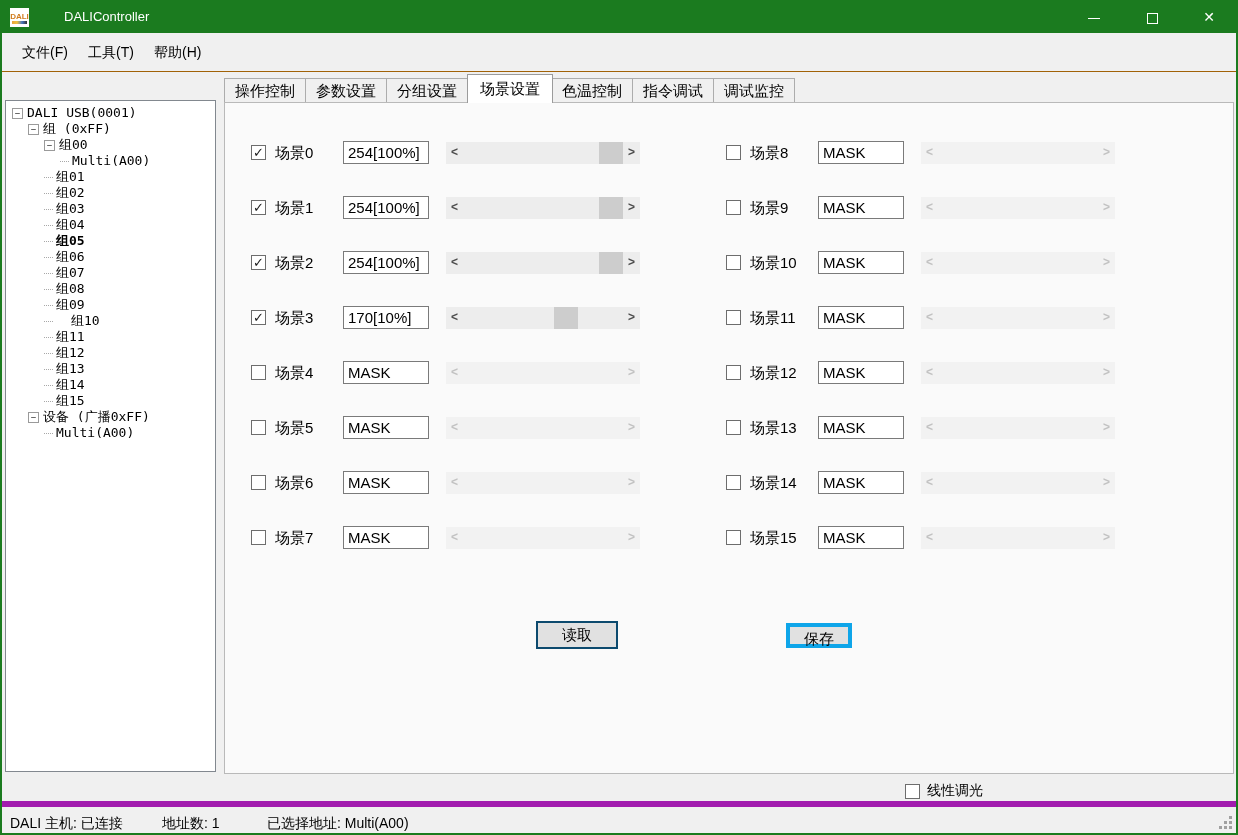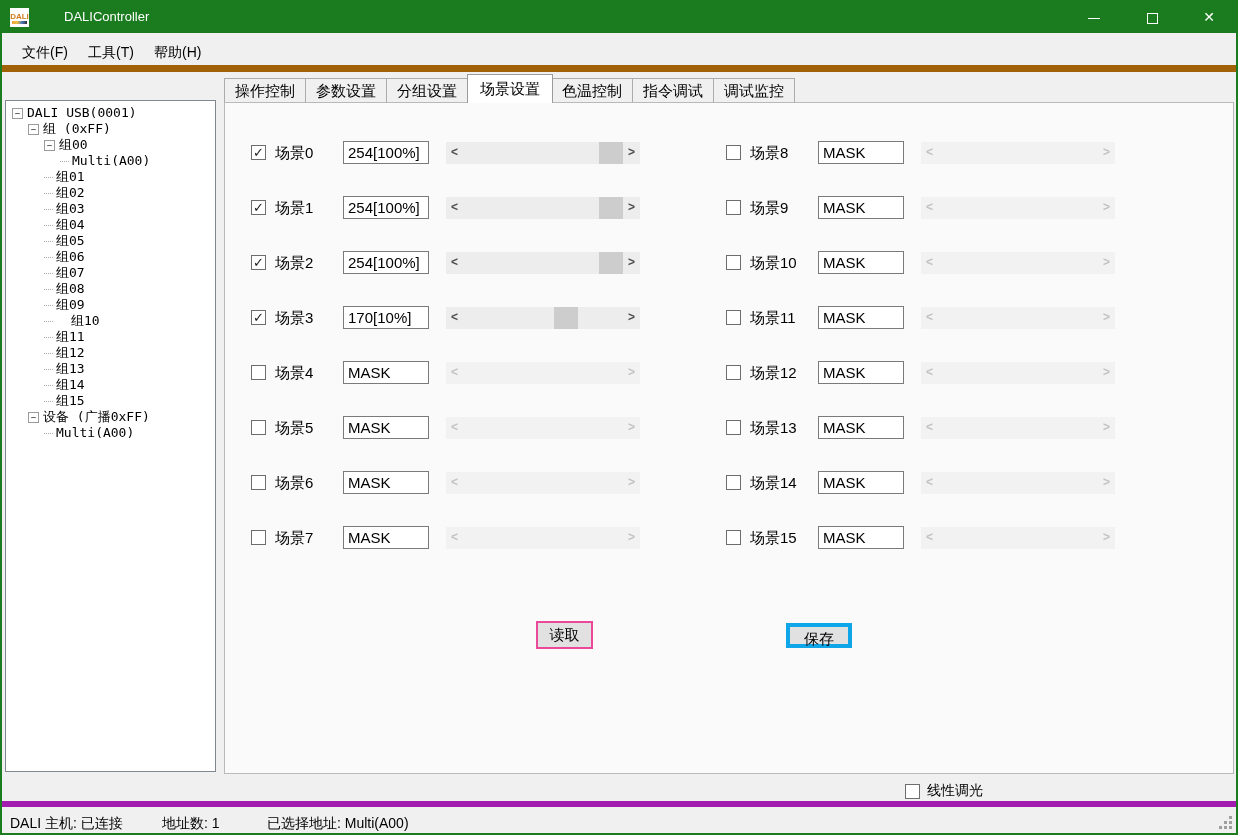--- a/index.html
+++ b/index.html
@@ -22,21 +22,21 @@
   .app-icon .stripe { width:15px; height:3px; background:linear-gradient(90deg,#e8a33d,#f0c040,#4a78c0,#333); }
   .title-text { position:absolute; left:35px; top:7px; font-size:13px; color:#fff;margin-left:27px; }
   .win-btn { position:absolute; top:0; width:50px; height:31px; color:#fff; text-align:center; line-height:31px; font-size:13px; cursor:default; }
   .win-btn.min { left:1067px; }
   .win-btn.min i { display:inline-block; width:12px; border-top:1px solid #fff; vertical-align:middle; }
   .win-btn.max { left:1125px; }
   .win-btn.max i { display:inline-block; width:11px; height:11px; border:1px solid #fff; vertical-align:middle; }
   .win-btn.close { left:1182px; font-size:14px; }
 
   
-  .menubar { position:absolute; left:0; top:31px; width:1234px; height:39px; background:#f0f0f0; border-bottom:7px solid #a16207; }
+  .menubar { position:absolute; left:0; top:31px; width:1234px; height:39px; background:#f0f0f0; border-bottom:1px solid #a16207; }
   .menu-item { position:absolute; top:0; height:38px; line-height:38px; padding:0 12px; font-size:14px; }
 
   
   .tree-panel {
     position:absolute; left:3px; top:98px; width:211px; height:672px;
     background:#fff; border:1px solid #82888f; overflow:hidden; padding-top:4px;
   }
   .tree-row { height:16px; display:flex; align-items:center; white-space:nowrap;
     font-family:"DejaVu Sans Mono","Liberation Mono",monospace; font-size:13px; }
   .expander { flex:none; width:11px; height:11px; border:1px solid #9a9a9a; background:#fff;
@@ -67,21 +67,21 @@
     background:#fff; font-family:inherit; font-size:15px; padding:0 4px; color:#000; }
   .scrollbar { position:absolute; left:195px; top:1px; width:194px; height:22px; background:#ededed; }
   .sb-arrow { position:absolute; top:0; width:17px; height:22px; line-height:21px; text-align:center;
     font-size:12px; font-weight:bold; color:#4d4d4d; }
   .sb-arrow.l { left:0; } .sb-arrow.r { right:0; }
   .sb-thumb { position:absolute; top:0; width:24px; height:22px; background:#cdcdcd; }
   .scene-row.disabled .scrollbar { background:#f2f2f2; }
   .scene-row.disabled .sb-arrow { color:#c2c2c2; }
 
   .btn { position:absolute; background:#e1e1e1; text-align:center; font-size:15px; font-family:inherit; }
-  .btn.read { left:311px; top:518px; width:57px; height:28px; border:2px solid #ec4899; line-height:24px; }
+  .btn.read { left:311px; top:518px; width:82px; height:28px; border:2px solid #0c4a6e; line-height:24px; }
   .btn.save { left:516px; top:520px; width:66px; height:25px; border:4px solid #0ea5e9; line-height:23px;margin-left:45px; }
 
   
   .linear-row { position:absolute; left:903px; top:780px; display:flex; align-items:center; }
   .linear-row .cb { position:static; margin-right:7px; }
   .linear-row .lbl { font-size:14px; }
 
   
   .statusbar { position:absolute; left:0; top:799px; width:1234px; height:32px;
     background:#f0f0f0; border-top:6px solid #a21caf; font-size:14px; }
@@ -135,21 +135,21 @@
       <span class="tree-label">组02</span>
     </div>
     <div class="tree-row" style="padding-left: 38px;">
       <span class="tree-guide"></span>
       <span class="tree-label">组03</span>
     </div>
     <div class="tree-row" style="padding-left: 38px;">
       <span class="tree-guide"></span>
       <span class="tree-label">组04</span>
     </div>
-    <div class="tree-row" style="padding-left: 38px;">
+    <div class="tree-row" style="padding-left: 38px; font-weight: bold;">
       <span class="tree-guide"></span>
       <span class="tree-label">组05</span>
     </div>
     <div class="tree-row" style="padding-left: 38px;">
       <span class="tree-guide"></span>
       <span class="tree-label">组06</span>
     </div>
     <div class="tree-row" style="padding-left: 38px;">
       <span class="tree-guide"></span>
       <span class="tree-label">组07</span>

